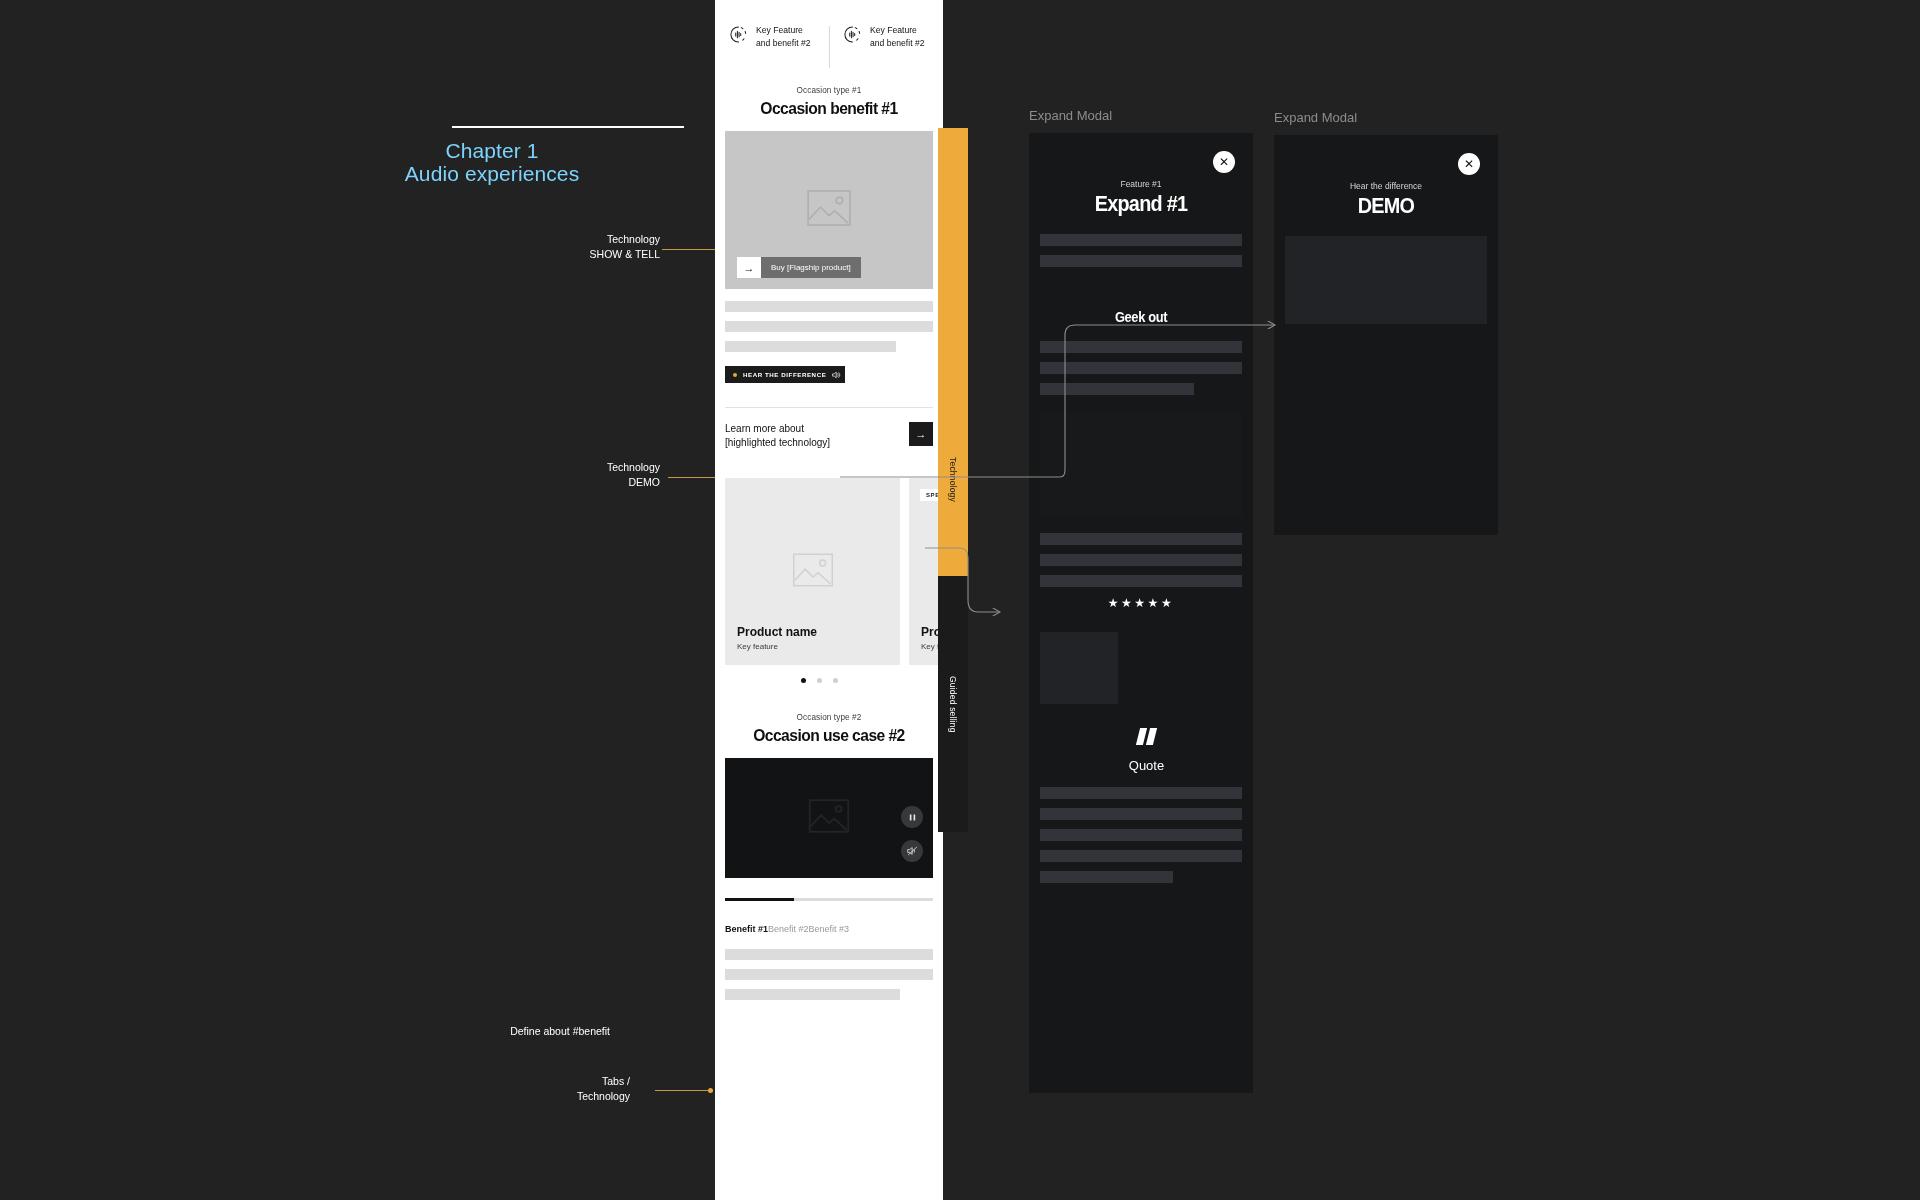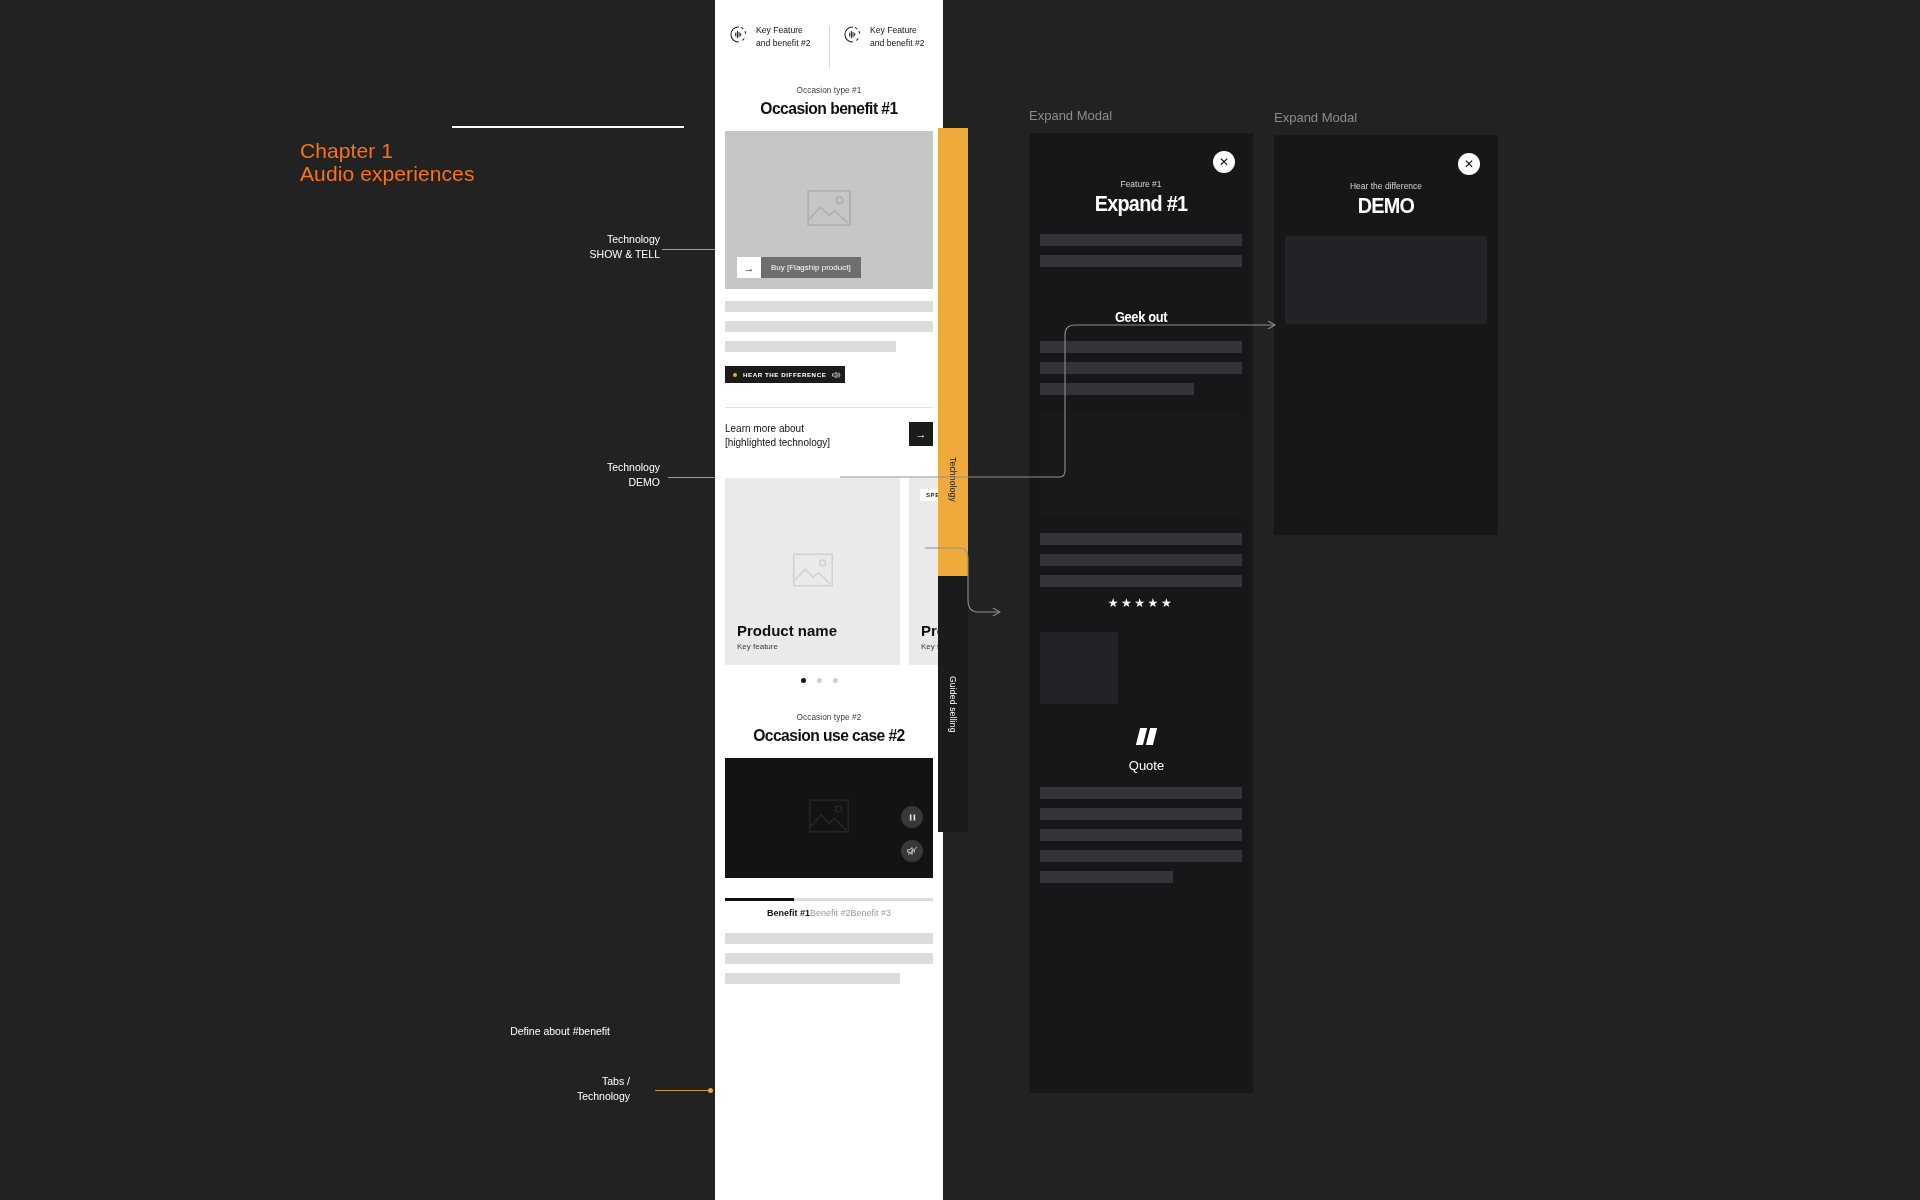--- a/index.html
+++ b/index.html
@@ -12,21 +12,21 @@
   }
   .stage { position: relative; width: 1920px; height: 1200px; background: #222222; }
 
   
   .chapter-rule {
     position: absolute; left: 452px; top: 126px; width: 232px; height: 2px;
     background: #ffffff;
   }
   .chapter-block {
     position: absolute; left: 300px; top: 140px; width: 384px;
-    text-align: left; color: #f97316;
+    text-align: center; color: #7dd3fc;
   }
   .chapter-line { font-size: 21px; line-height: 22px; font-weight: 400; letter-spacing: .1px; }
   .chapter-line.two { margin-top: 1px; }
 
   
   .anno { position: absolute; color: #ffffff; font-size: 10.5px; line-height: 15px; text-align: right; }
   .anno .ln { display: block; }
   .leader { position: absolute; height: 1px; background: #c69a3e; }
   .leader::after {
     content: ""; position: absolute; right: -3px; top: -2.5px;
@@ -88,42 +88,42 @@
   .learn .tx { font-size: 10px; line-height: 14px; color: #111; }
   .learn .sq { width: 24px; height: 24px; background: #1b1b1b; display: flex; align-items: center; justify-content: center; }
 
   .cards { margin: 28px 0 0 10px; display: flex; gap: 9px; }
   .card { width: 175px; flex: 0 0 175px; background: #eaeaea; height: 187px; position: relative; }
   .card .badge {
     position: absolute; left: 11px; top: 11px; background: #ffffff; color: #222;
     font-size: 6px; letter-spacing: .6px; padding: 3px 6px; font-weight: 700;
   }
   .card .meta { position: absolute; left: 12px; bottom: 14px; }
-  .card .pname { font-size: 15px; font-weight: 700; color: #111; }
+  .card .pname { font-size: 12px; font-weight: 700; color: #111; }
   .card .pfeat { font-size: 8px; color: #3a3a3a; margin-top: 3px; }
 
   .dots { margin: 13px 0 0 0; display: flex; gap: 11px; justify-content: center; padding-left: 0; }
   .dots .d { width: 5px; height: 5px; border-radius: 50%; background: #cfcfcf; }
   .dots .d.on { background: #111; }
 
   .video {
     margin: 12px 10px 0 10px; height: 120px; background: #111315; position: relative;
   }
   .video .ctl {
     position: absolute; right: 10px; width: 22px; height: 22px; border-radius: 50%;
     background: rgba(255,255,255,.16); display: flex; align-items: center; justify-content: center;
   }
   .video .ctl.pause { top: 48px; }
   .video .ctl.mute { top: 82px; }
   .video .vph { position: absolute; left: 50%; top: 50%; transform: translate(-50%,-50%); opacity: .07; }
 
   .tabs { margin: 20px 10px 0 10px; }
   .tabbar { position: relative; height: 3px; background: #dcdcdc; }
   .tabbar .on { position: absolute; left: 0; top: 0; width: 33%; height: 3px; background: #111; }
-  .tabrow { display: flex; justify-content: center; margin-top: 7px; }
+  .tabrow { display: flex; justify-content: flex-start; margin-top: 23px; }
   .tabrow .t { font-size: 9px; color: #9a9a9a; }
   .tabrow .t.active { color: #111; font-weight: 700; }
   .tabs .l { height: 11px; background: #dcdcdc; margin-top: 15px; }
 
   
   .vtab {
     position: absolute; width: 30px; display: flex; align-items: center; justify-content: center;
   }
   .vtab span {
     writing-mode: vertical-rl; font-size: 8.5px; letter-spacing: .2px; white-space: nowrap;

